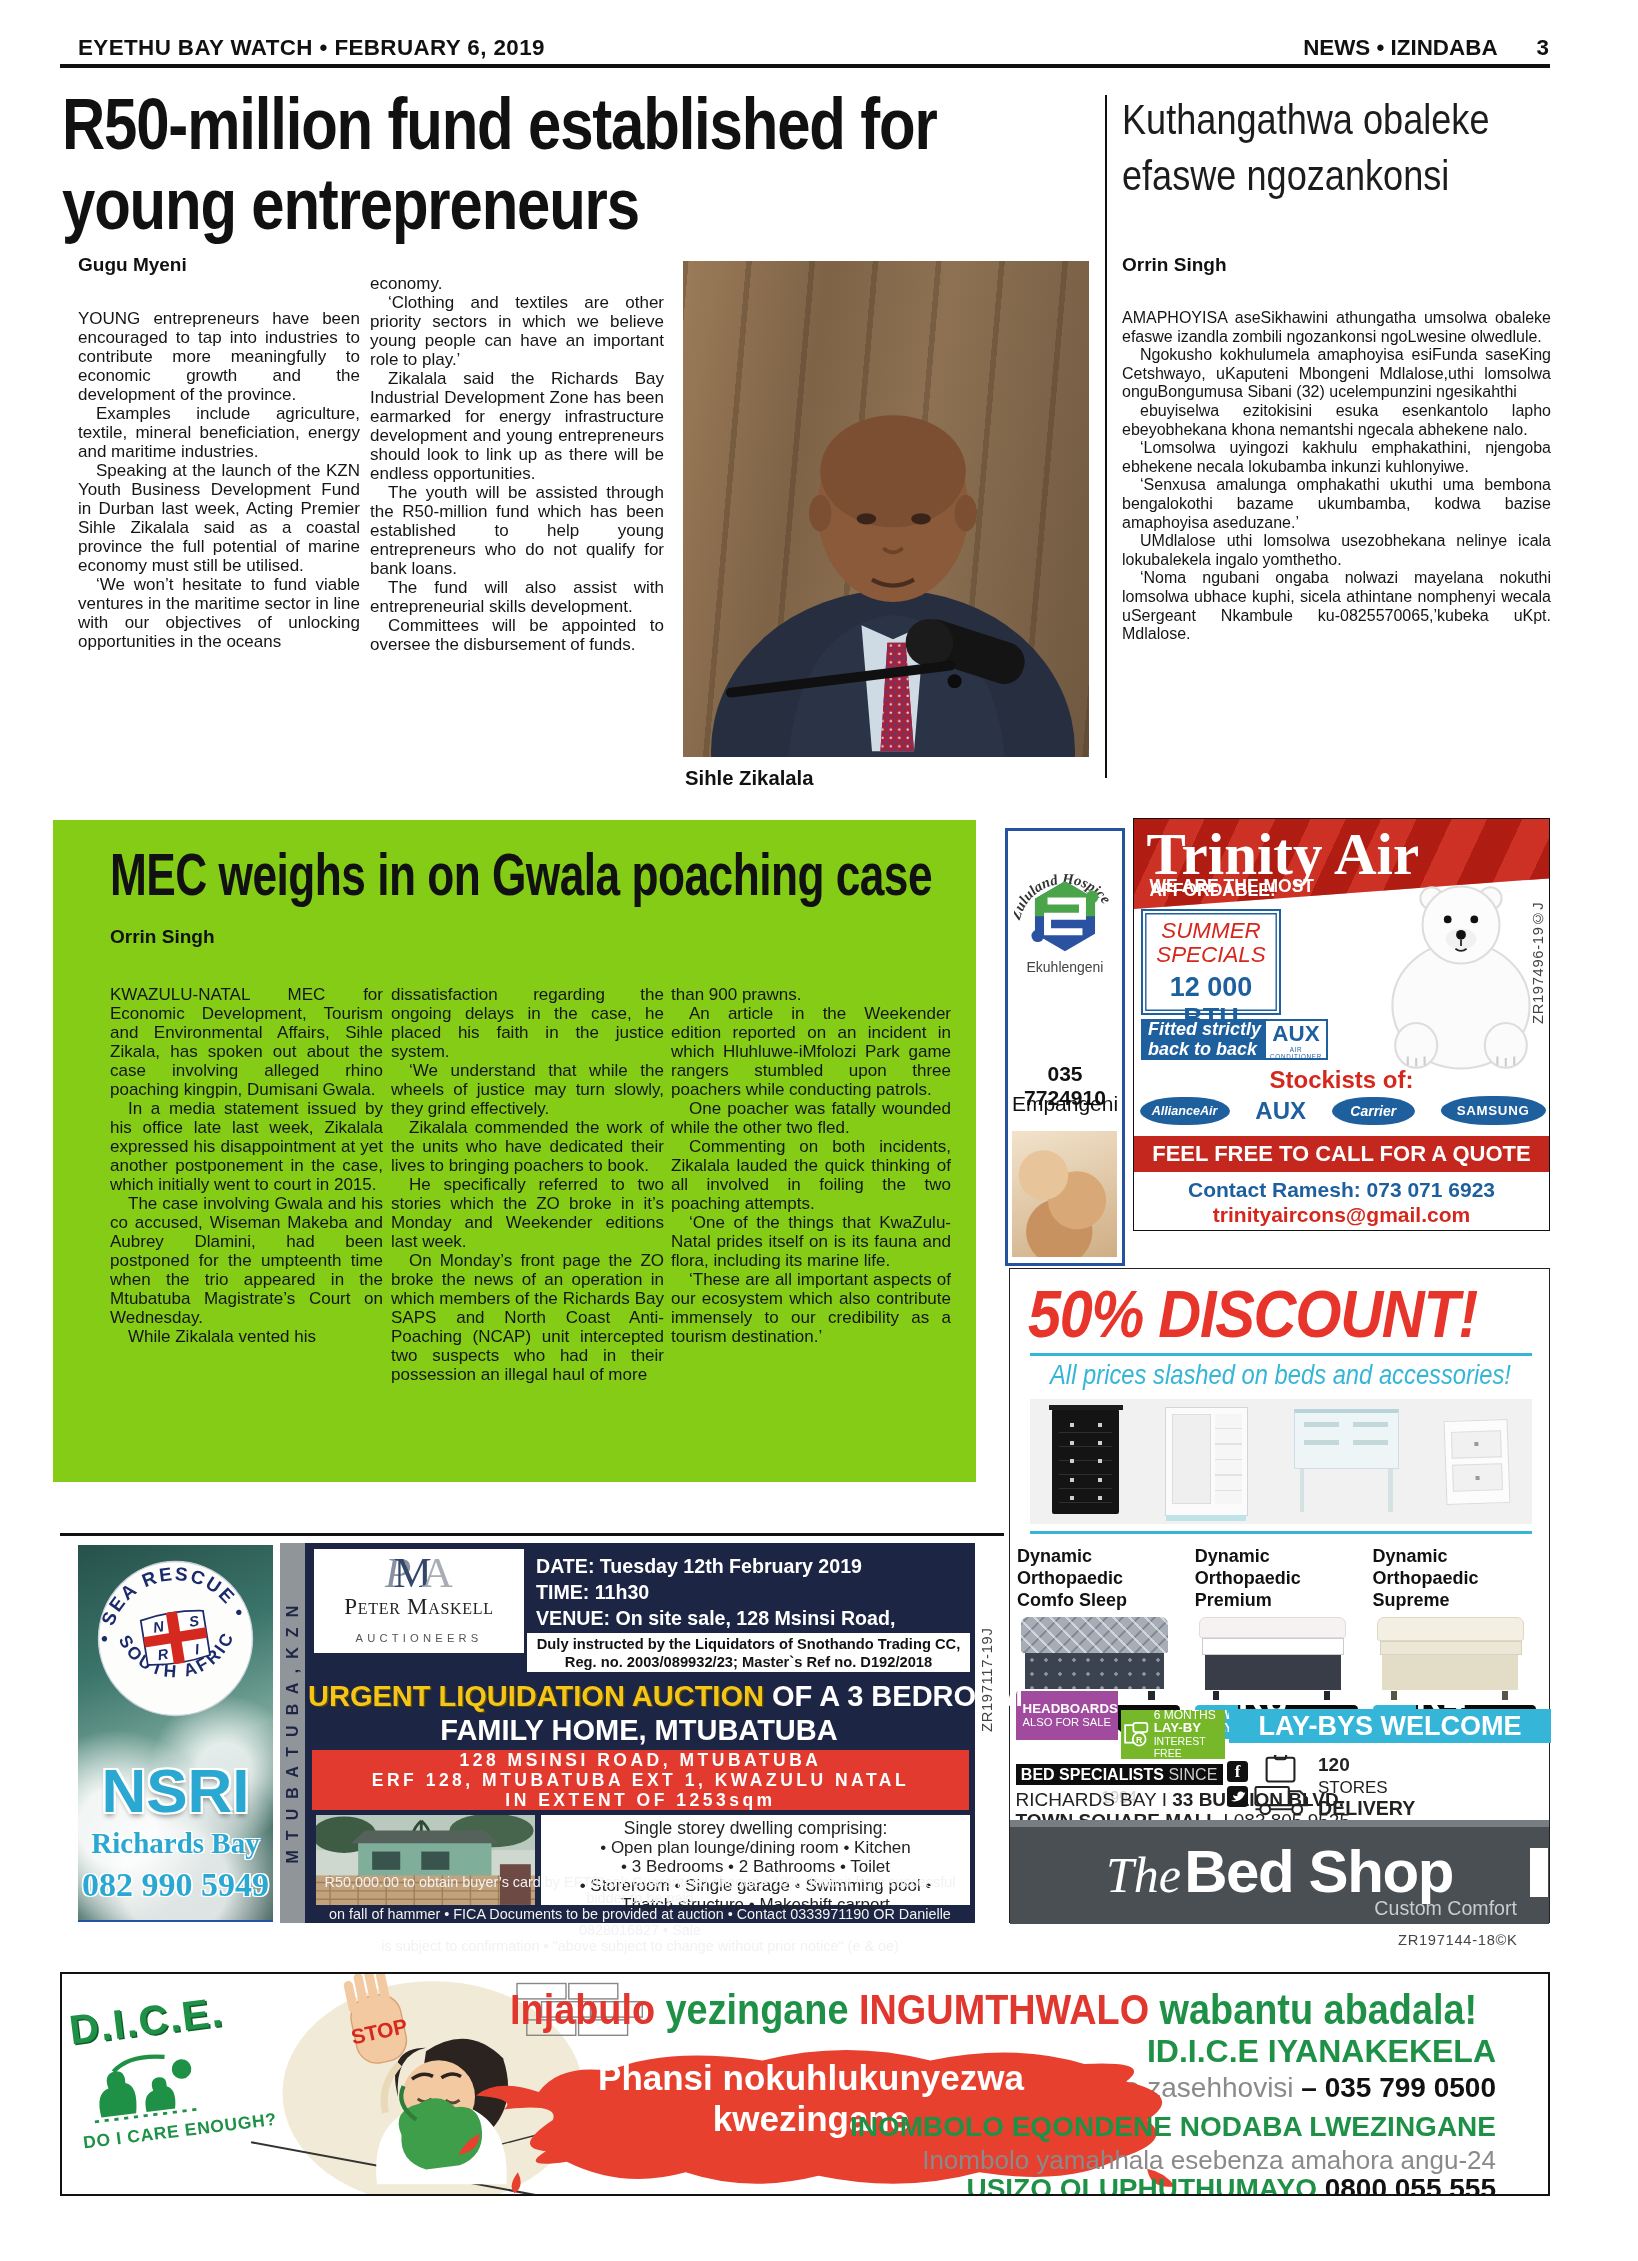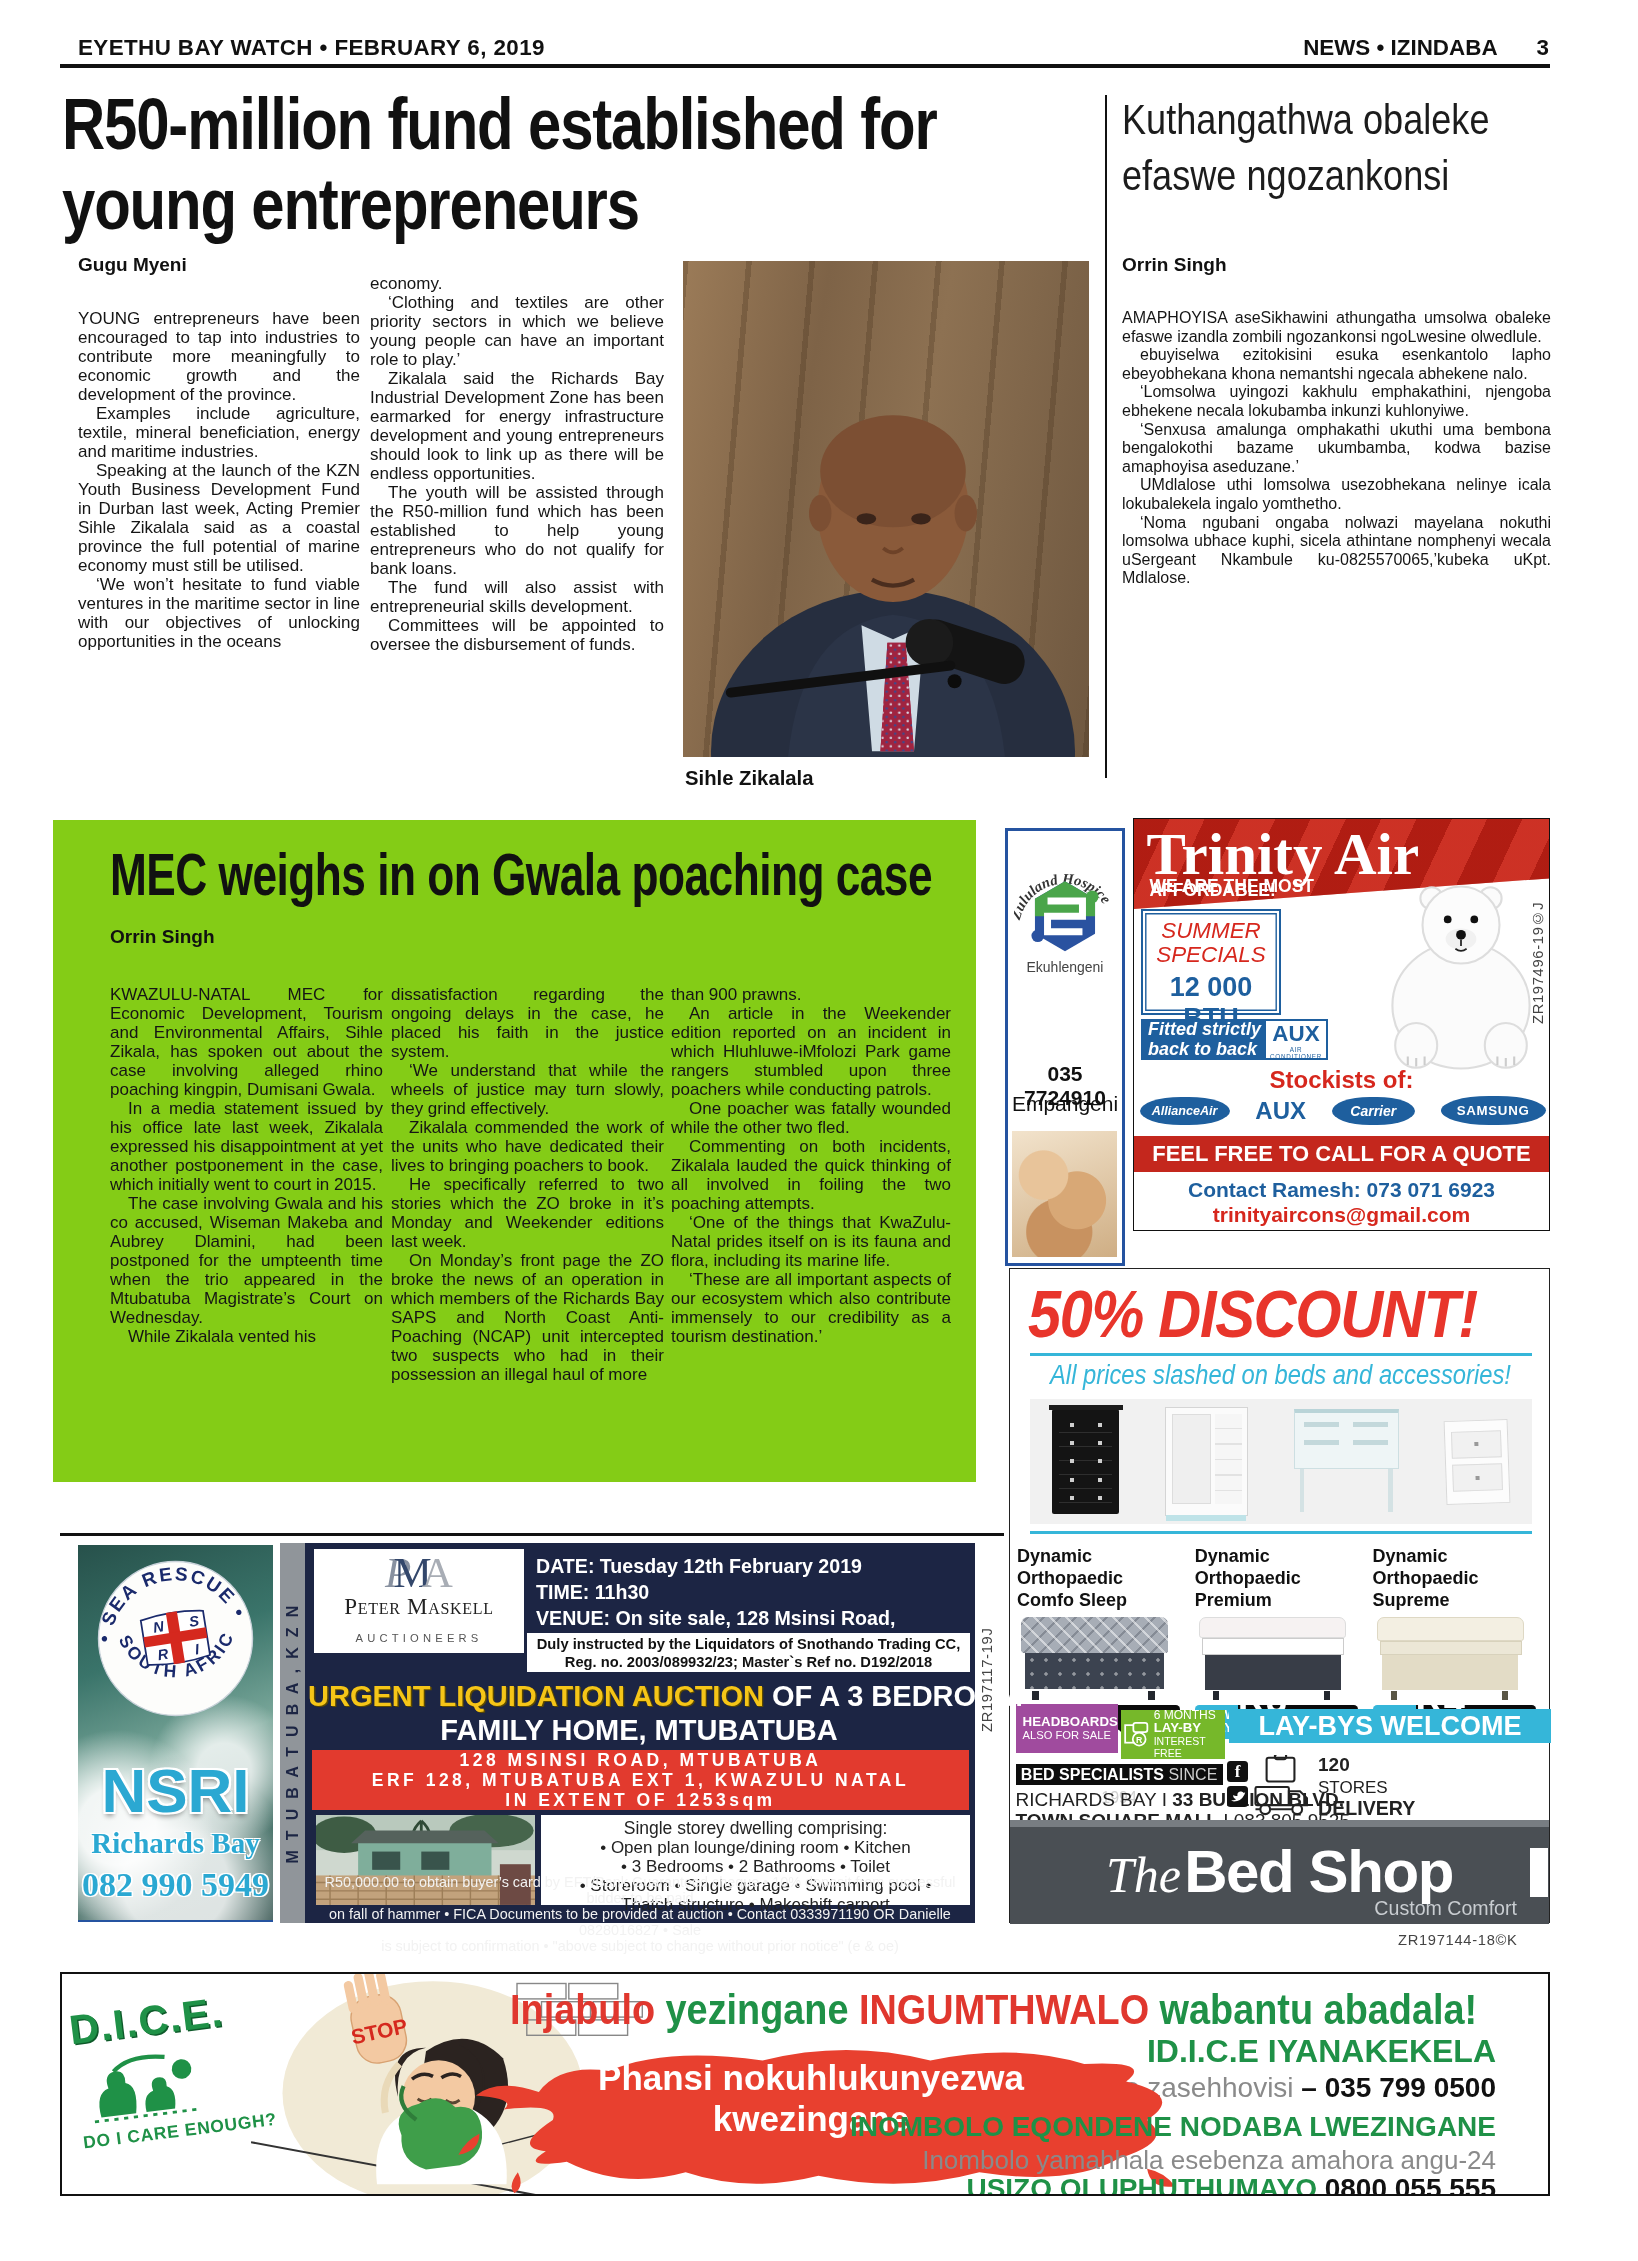--- a/index.html
+++ b/index.html
@@ -102,20 +102,21 @@
 </div>
 <div class="abs b" style="left:685px; top:767px; font-size:20.3px;">Sihle Zikalala</div>
 
 <div class="abs" style="left:1122px; top:91px;">
   <div class="hl-zulu">Kuthangathwa obaleke</div>
   <div class="hl-zulu">efaswe ngozankonsi</div>
 </div>
 <div class="abs author" style="left:1122px; top:254px;">Orrin Singh</div>
 <div class="abs news-body" style="left:1122px; top:293px; width:429px; height:490px; overflow:hidden; font-size:16px; line-height:18.6px;">
   <p class="nt">AMAPHOYISA aseSikhawini athungatha umsolwa obaleke efaswe izandla zombili ngozankonsi ngoLwesine olwedlule.</p>
+  <p>Ngokusho kokhulumela amaphoyisa esiFunda saseKing Cetshwayo, uKaputeni Mbongeni Mdlalose,uthi lomsolwa onguBongumusa Sibani (32) ucelempunzini ngesikahthi</p>
   <p>ebuyiselwa ezitokisini esuka esenkantolo lapho ebeyobhekana khona nemantshi ngecala abhekene nalo.</p>
   <p>‘Lomsolwa uyingozi kakhulu emphakathini, njengoba ebhekene necala lokubamba inkunzi kuhlonyiwe.</p>
   <p>‘Senxusa amalunga omphakathi ukuthi uma bembona bengalokothi bazame ukumbamba, kodwa bazise amaphoyisa aseduzane.’</p>
   <p>UMdlalose uthi lomsolwa usezobhekana nelinye icala lokubalekela ingalo yomthetho.</p>
   <p>‘Noma ngubani ongaba nolwazi mayelana nokuthi lomsolwa ubhace kuphi, sicela athintane nomphenyi wecala uSergeant Nkambule ku-0825570065,’kubeka uKpt. Mdlalose.</p>
 </div>
 
 <div class="abs" style="left:53px; top:820px; width:923px; height:662px; background:#84cc16;">
   <div class="abs hl-mec" style="left:57px; top:21px;">MEC weighs in on Gwala poaching case</div>
   <div class="abs author" style="left:57px; top:106px;">Orrin Singh</div>
@@ -282,21 +283,21 @@
       </div>
       <div class="price-tag" style="margin-top:5.6px; width:163px;">
         <div class="price-now">NOW ONLY</div>
         <div class="price-val">R4 199</div>
       </div>
     </div>
   </div>
 
   <div class="abs c" style="left:219px; top:440px; width:322px; height:34px; background:#35b6d9; color:#fff; font-weight:800; font-size:27px; line-height:34px;">LAY-BYS WELCOME</div>
 
-  <div class="abs" style="left:5.6px; top:435px; width:102px; height:49px; background:#a04b9e; color:#fff; display:flex; align-items:center; gap:4.2px; padding:2.8px;">
+  <div class="abs" style="left:5.6px; top:422px; width:102px; height:49px; background:#a04b9e; color:#fff; display:flex; align-items:center; gap:4.2px; padding:2.8px;">
     <svg width="34" height="28" viewBox="0 0 48 40">
       <rect x="2" y="2" width="14" height="36" rx="3" fill="none" stroke="#fff" stroke-width="3"></rect>
       <circle cx="9" cy="9" r="2.5" fill="#fff"></circle>
         <circle cx="9" cy="17" r="2.5" fill="#fff"></circle>
       <path d="M16,28 h30 M16,36 h30 M42,28 v10" stroke="#fff" stroke-width="3" fill="none"></path>
       <rect x="18" y="20" width="12" height="7" rx="3" fill="#fff"></rect>
     </svg>
     <div style="line-height:13.3px;">
       <span class="b" style="font-size:13.3px;">HEADBOARDS</span><br>
       <span style="font-size:11.2px;">ALSO FOR SALE</span>

